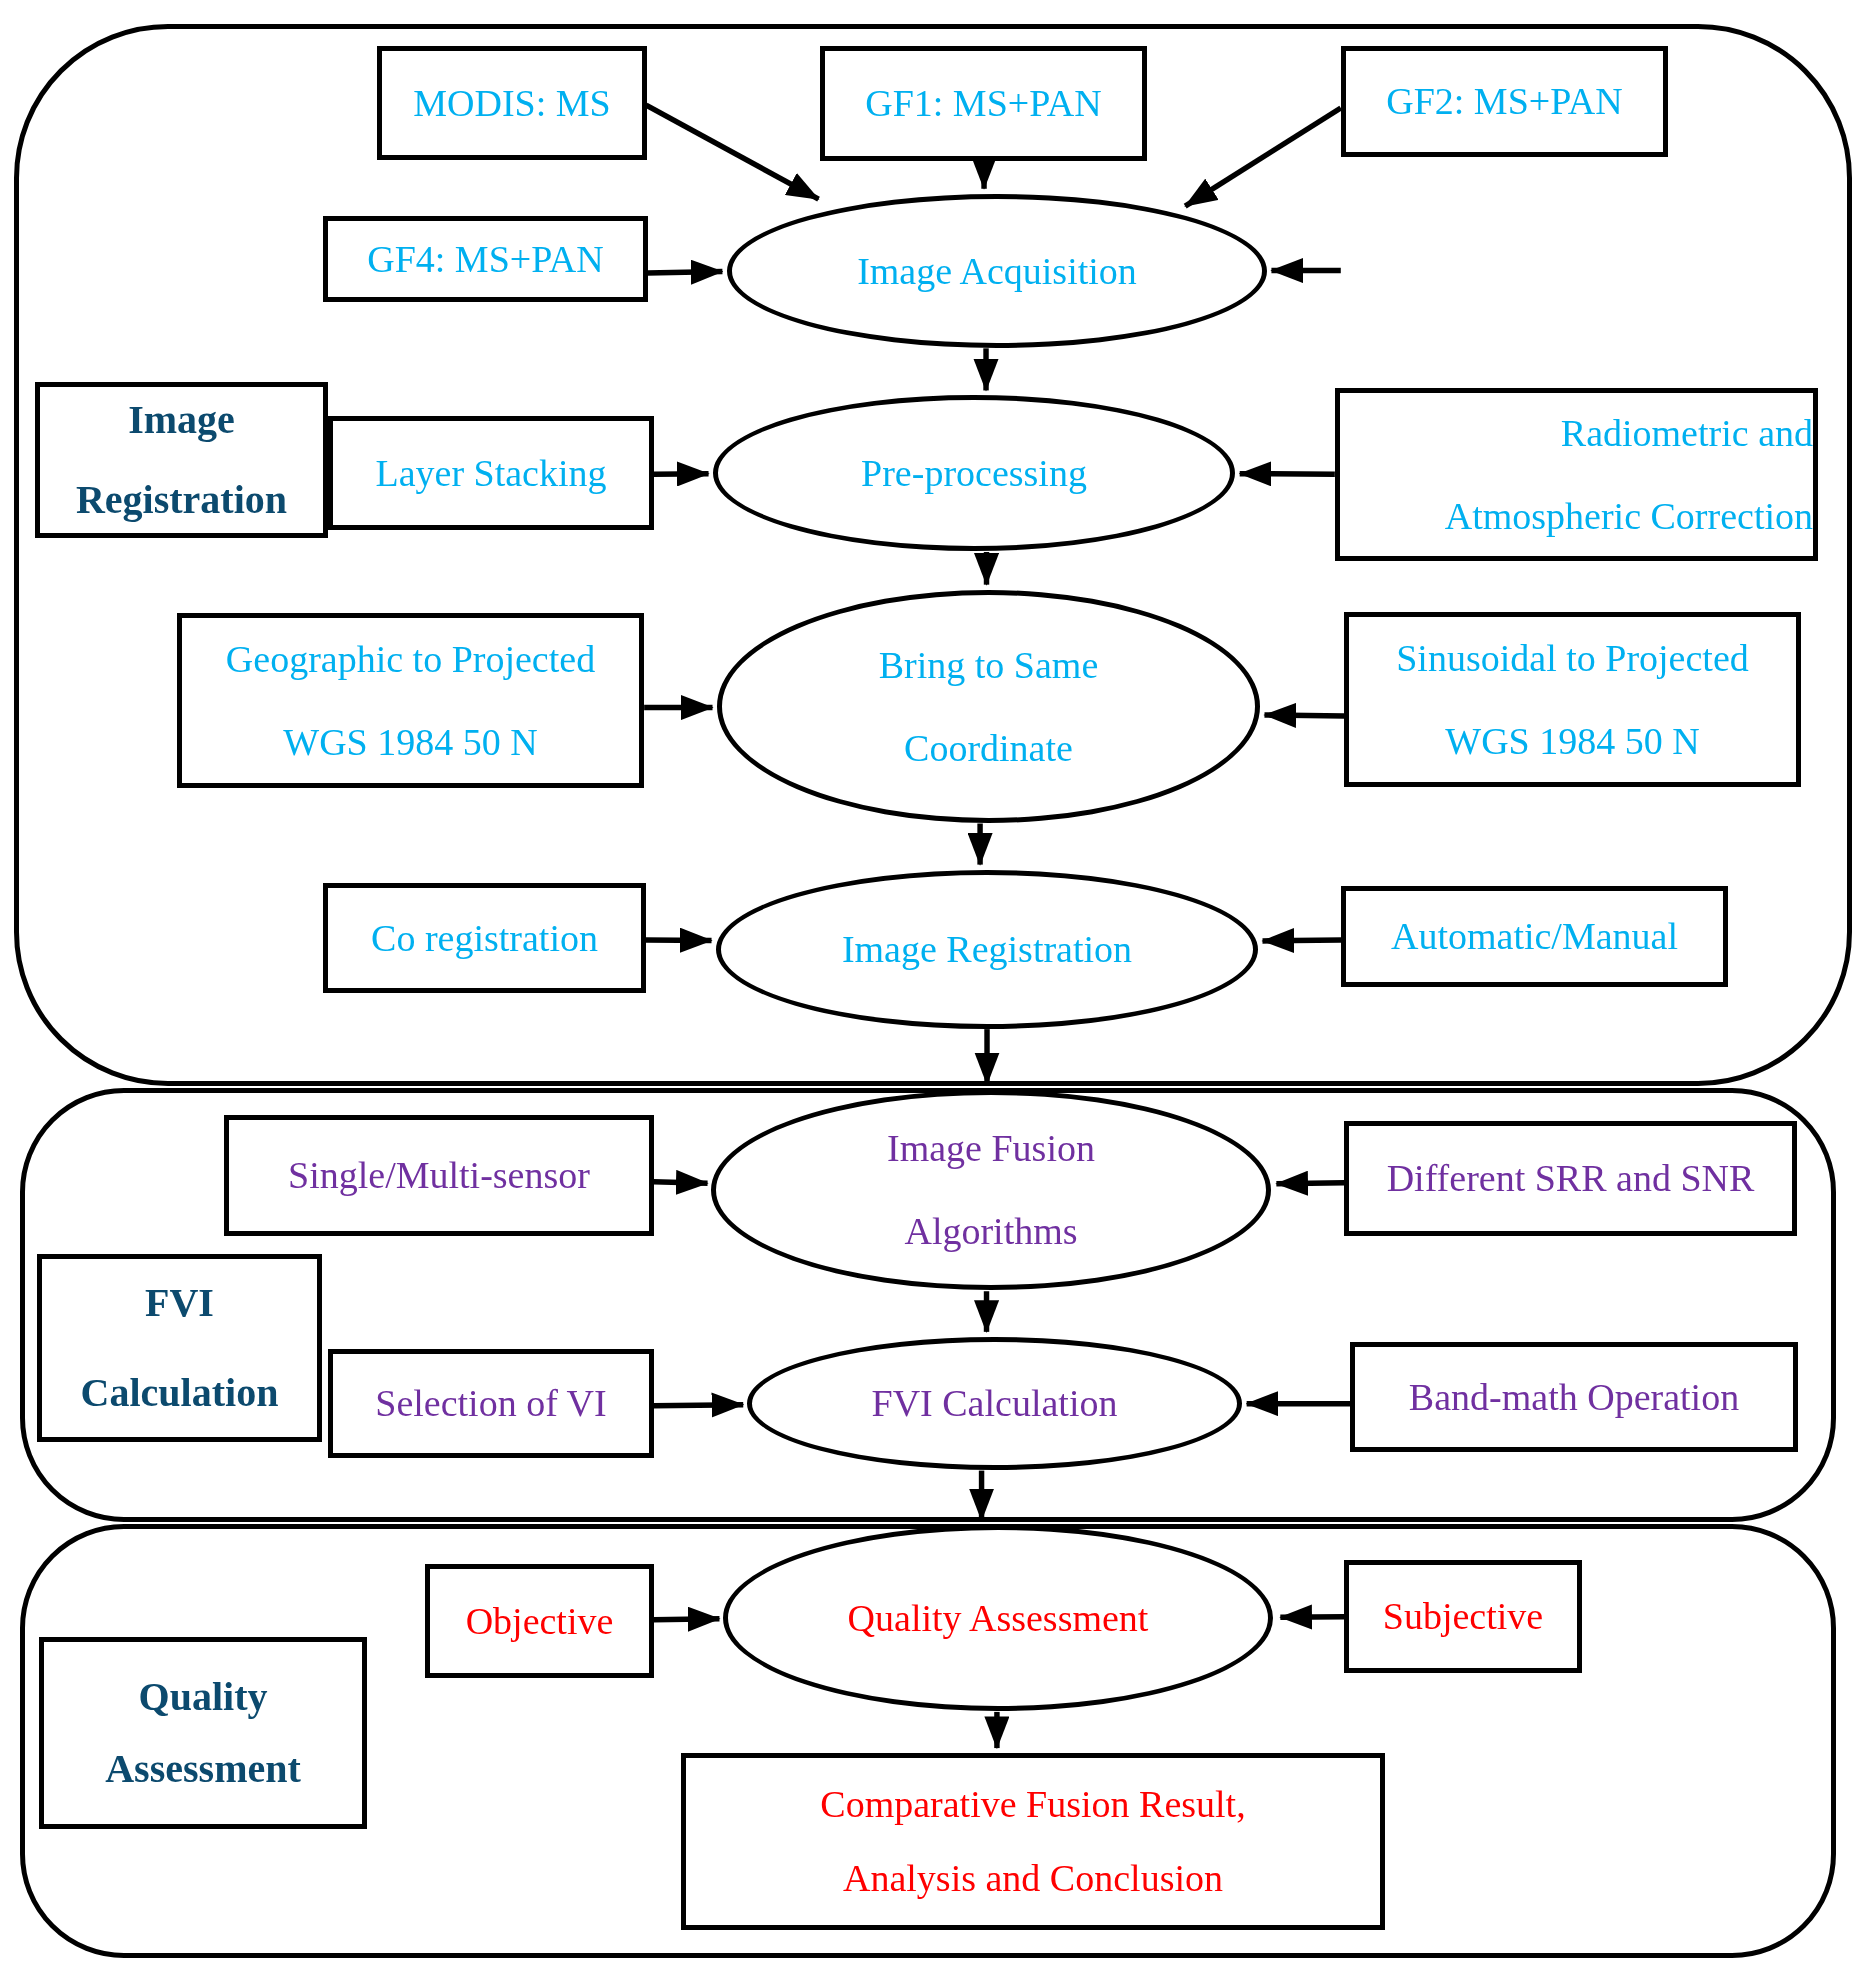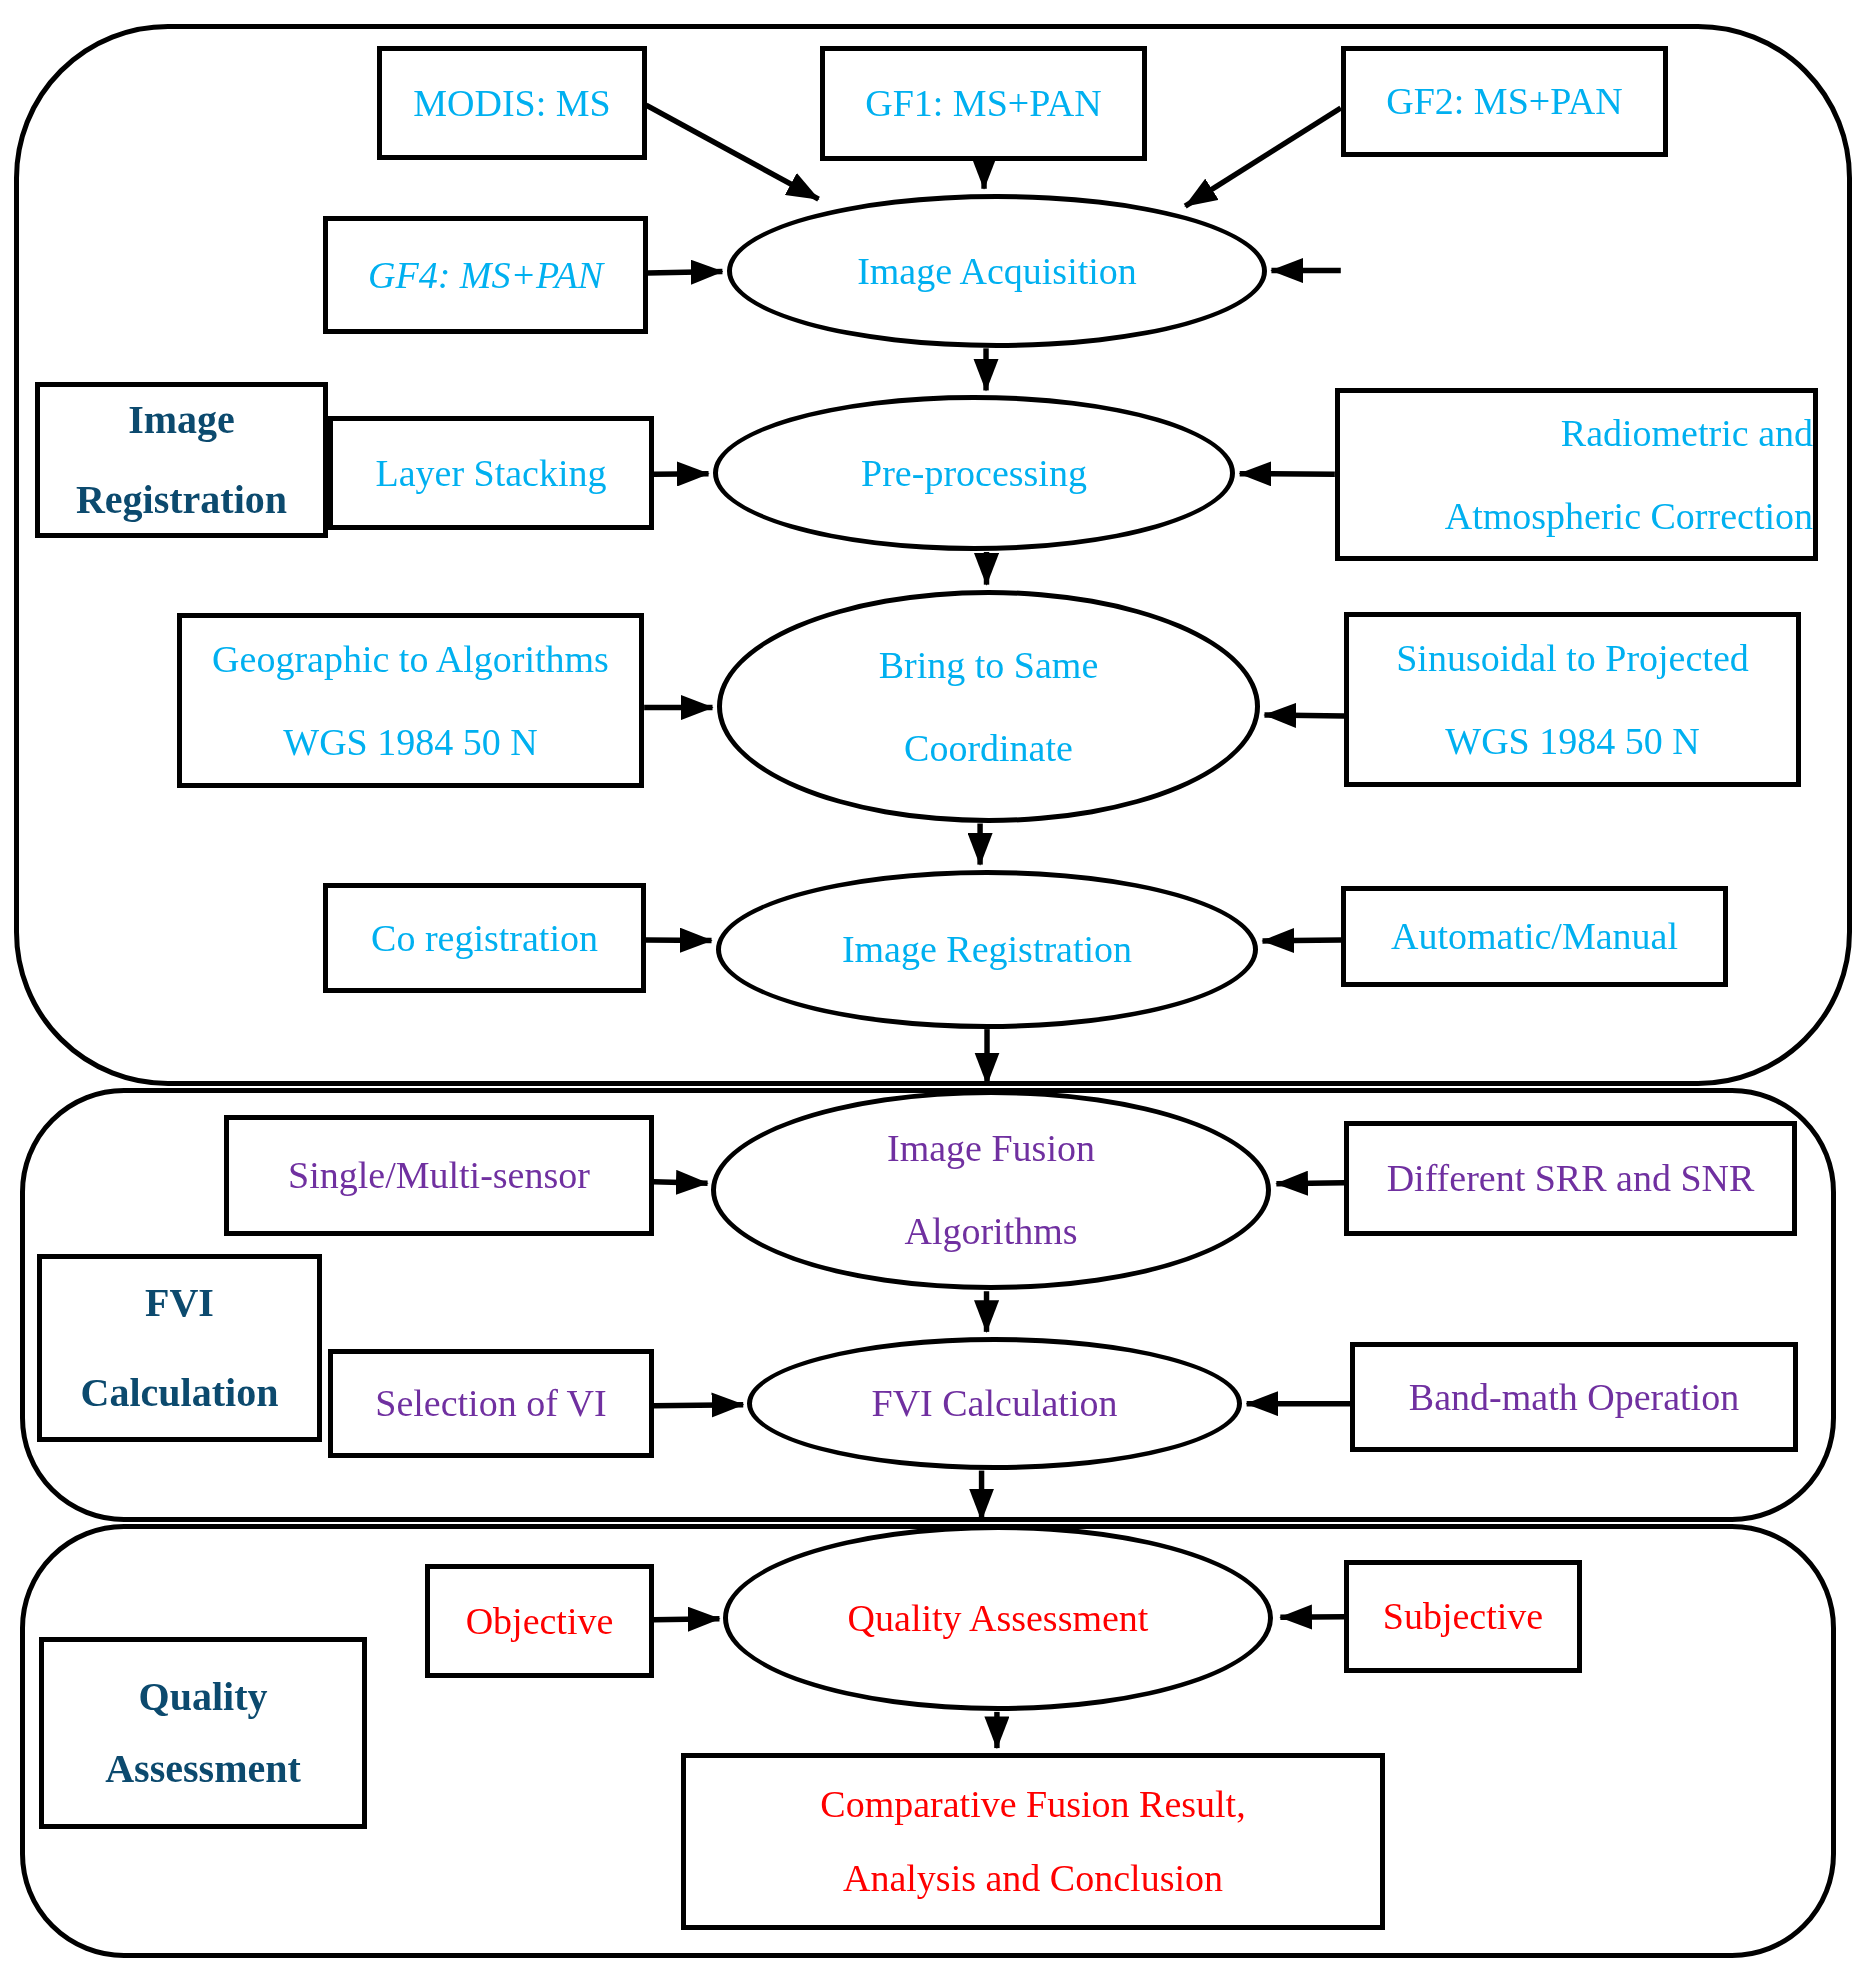--- a/index.html
+++ b/index.html
@@ -35,40 +35,40 @@
 
 <div class="canvas">
 
   <div class="sect" style="left:14px;top:24px;width:1838px;height:1062px;border-radius:154px;"></div>
   <div class="sect" style="left:20px;top:1088px;width:1816px;height:434px;border-radius:104px;"></div>
   <div class="sect" style="left:20px;top:1524px;width:1816px;height:434px;border-radius:104px;"></div>
 
   <div class="node c-cyan" style="left:377px;top:46px;width:270px;height:114px;">MODIS: MS</div>
   <div class="node c-cyan" style="left:820px;top:46px;width:327px;height:115px;">GF1: MS+PAN</div>
   <div class="node c-cyan" style="left:1341px;top:46px;width:327px;height:111px;">GF2: MS+PAN</div>
-  <div class="node c-cyan" style="left:323px;top:216px;width:325px;height:118px;font-style:italic;">GF4: MS+PAN</div>
+  <div class="node c-cyan" style="left:323px;top:216px;width:325px;height:86px;">GF4: MS+PAN</div>
 
   <div class="node ellipse c-cyan" style="left:727px;top:194px;width:540px;height:154px;">Image Acquisition</div>
 
   <div class="node lbl two" style="left:35px;top:382px;width:293px;height:156px;gap:35px;">
     <div class="line">Image</div>
     <div class="line">Registration</div>
   </div>
 
   <div class="node c-cyan" style="left:328px;top:416px;width:326px;height:114px;">Layer Stacking</div>
 
   <div class="node ellipse c-cyan" style="left:713px;top:395px;width:522px;height:156px;">Pre-processing</div>
 
   <div class="node two c-cyan" style="left:1335px;top:388px;width:483px;height:173px;align-items:flex-end;">
     <div class="line">Radiometric and</div>
     <div class="line">Atmospheric Correction</div>
   </div>
 
   <div class="node two c-cyan" style="left:177px;top:613px;width:467px;height:175px;">
-    <div class="line">Geographic to Algorithms</div>
+    <div class="line">Geographic to Projected</div>
     <div class="line">WGS 1984 50 N</div>
   </div>
 
   <div class="node ellipse two c-cyan" style="left:717px;top:590px;width:543px;height:233px;">
     <div class="line">Bring to Same</div>
     <div class="line">Coordinate</div>
   </div>
 
   <div class="node two c-cyan" style="left:1344px;top:612px;width:457px;height:175px;">
     <div class="line">Sinusoidal to Projected</div>

